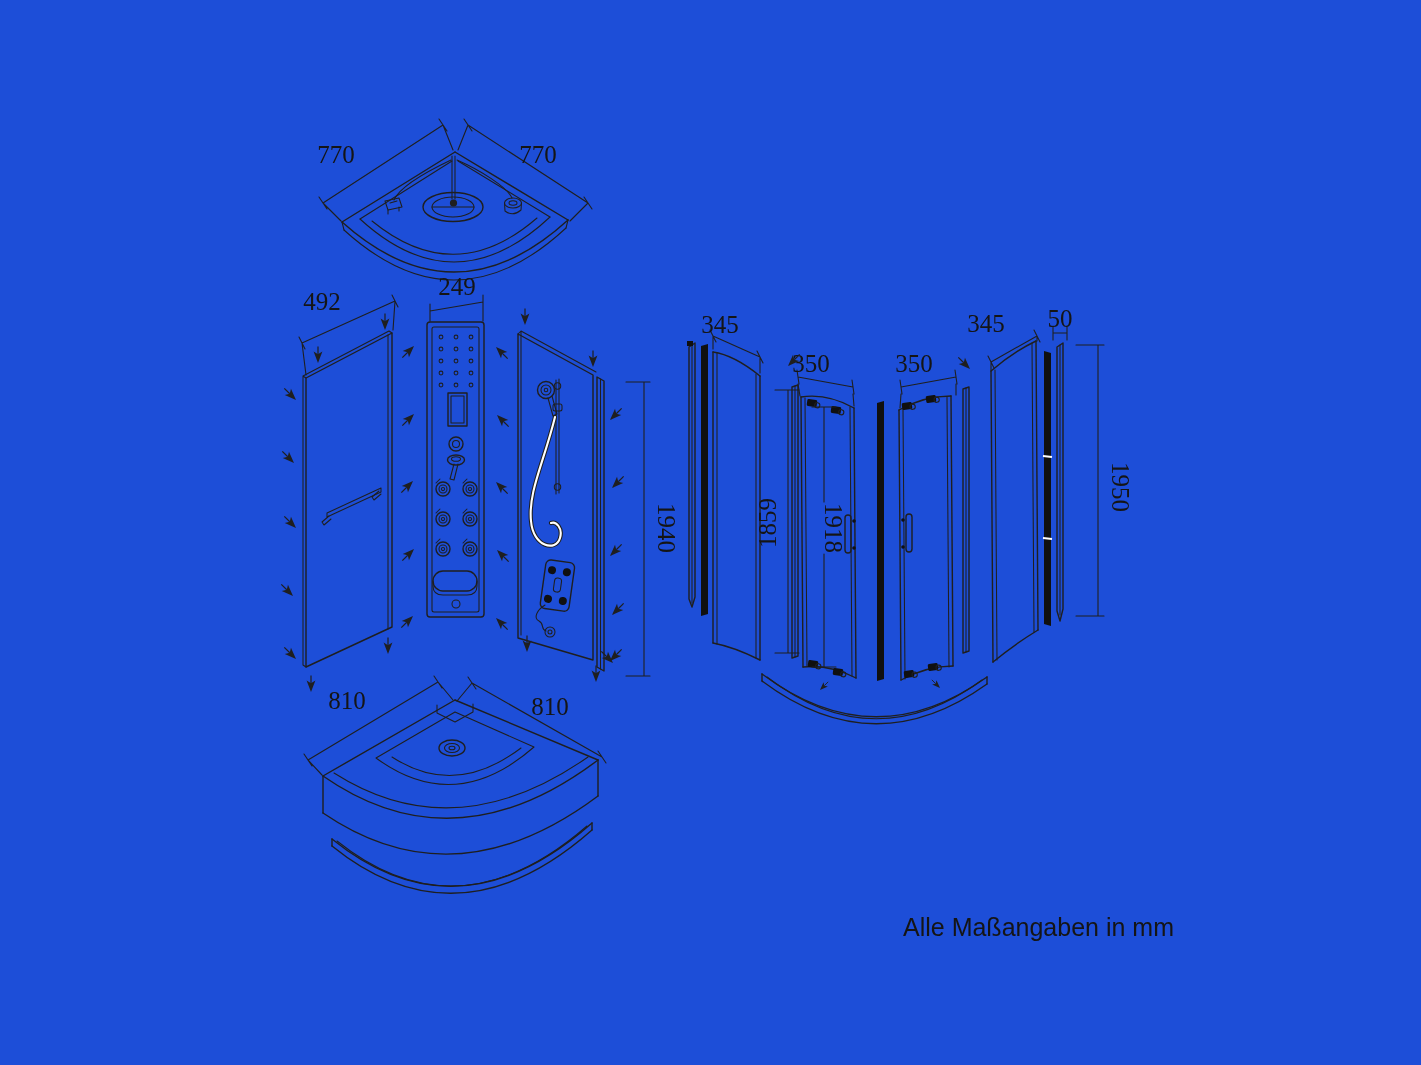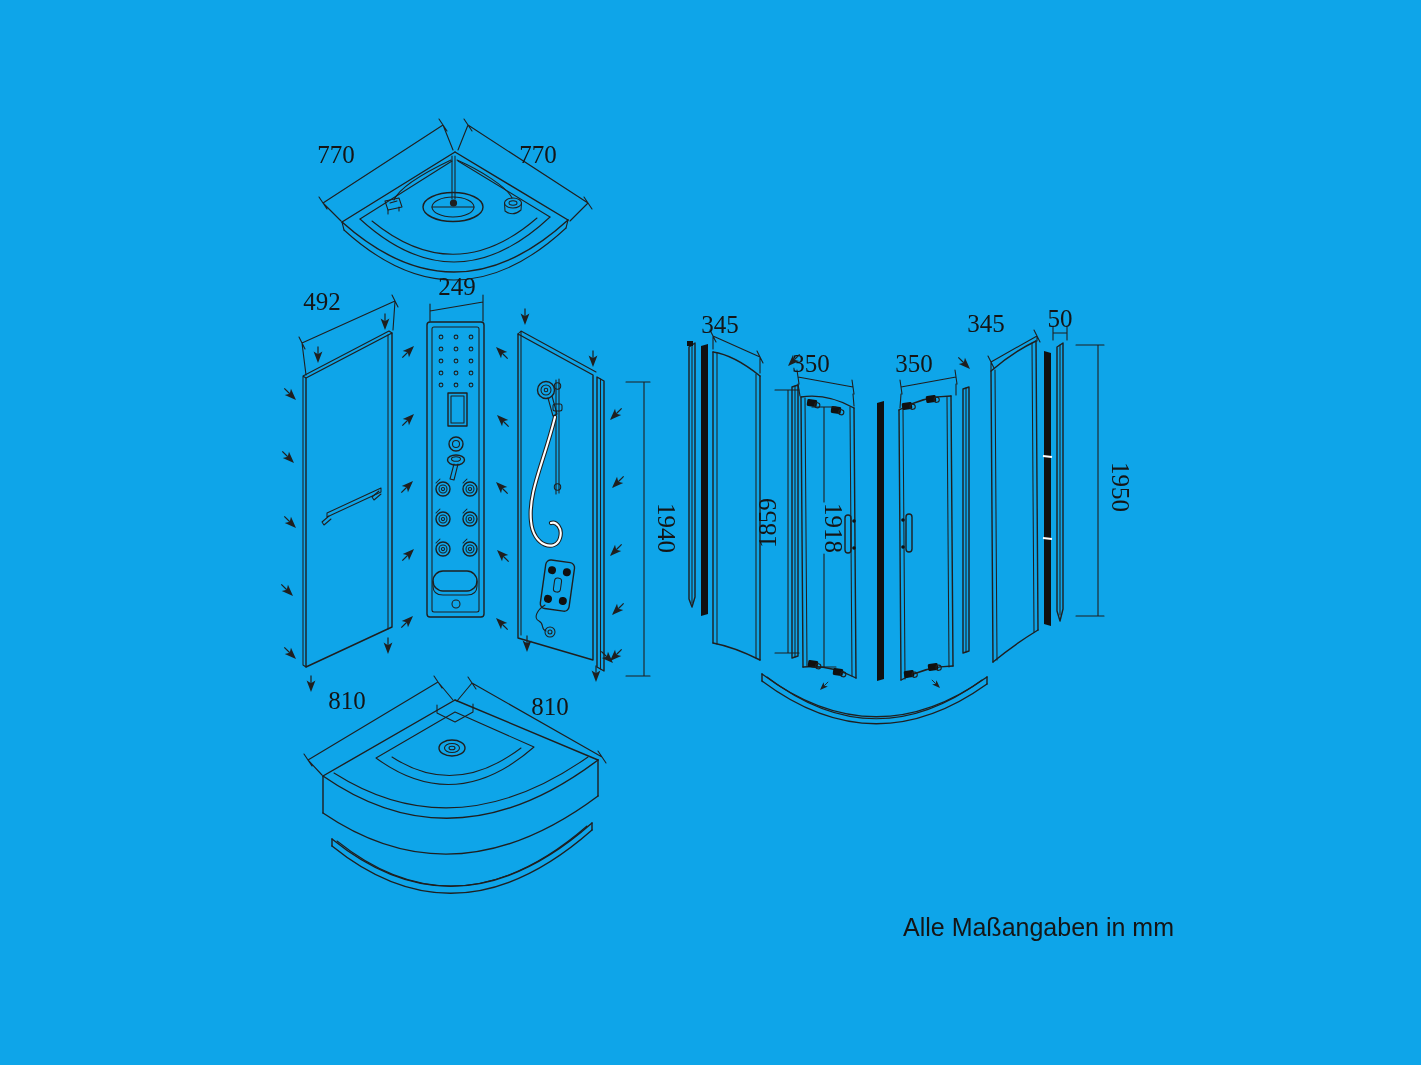--- a/index.html
+++ b/index.html
@@ -1,16 +1,16 @@
 <!DOCTYPE html>
 <html><head>
 <meta charset="utf-8">
 <style>
   html,body{margin:0;padding:0;background:#ffffff;}
-  .canvas{position:relative;width:1421px;height:1065px;background:#0ea5e9;overflow:hidden;
+  .canvas{position:relative;width:1421px;height:1065px;background:#1d4ed8;overflow:hidden;
           font-family:"Liberation Serif", serif;}
   svg{position:absolute;left:0;top:0;}
   .ln{fill:none;stroke:#1f1f1f;stroke-width:1.4;stroke-linecap:round;stroke-linejoin:round;}
   .thin{fill:none;stroke:#1f1f1f;stroke-width:1.05;stroke-linecap:round;stroke-linejoin:round;}
   .dim{fill:none;stroke:#1f1f1f;stroke-width:1.1;stroke-linecap:round;}
   .solid{fill:#101010;stroke:none;}
   .tube{fill:none;stroke:#1f1f1f;stroke-width:4.2;stroke-linecap:round;}
   .tubein{fill:none;stroke:#ffffff;stroke-width:2.1;stroke-linecap:round;}
   text.dimtxt{font-family:"Liberation Serif", serif;font-size:25px;fill:#151515;}
   text.note{font-family:"Liberation Sans", sans-serif;font-size:25px;fill:#151515;}

